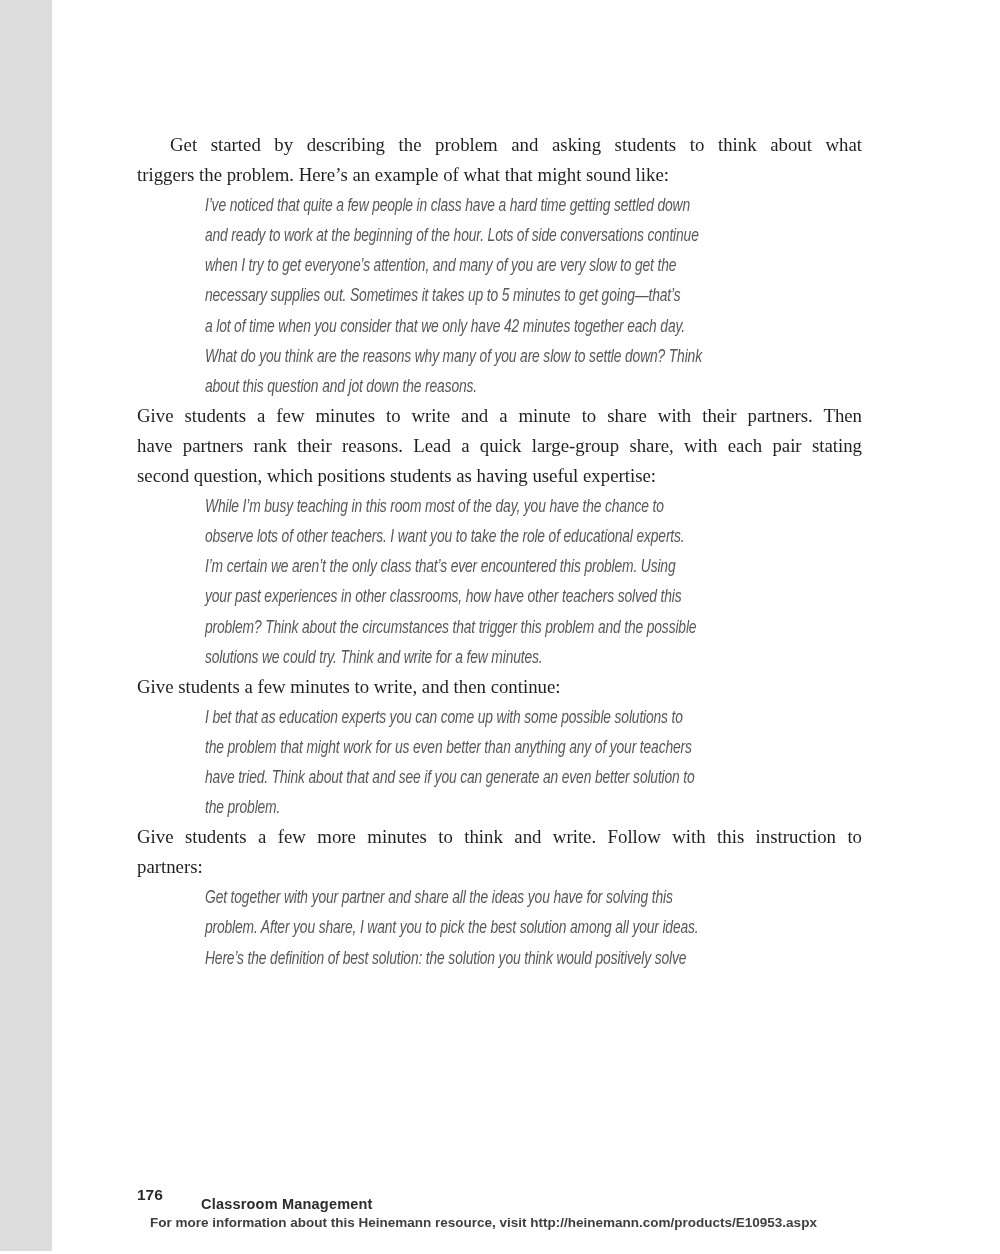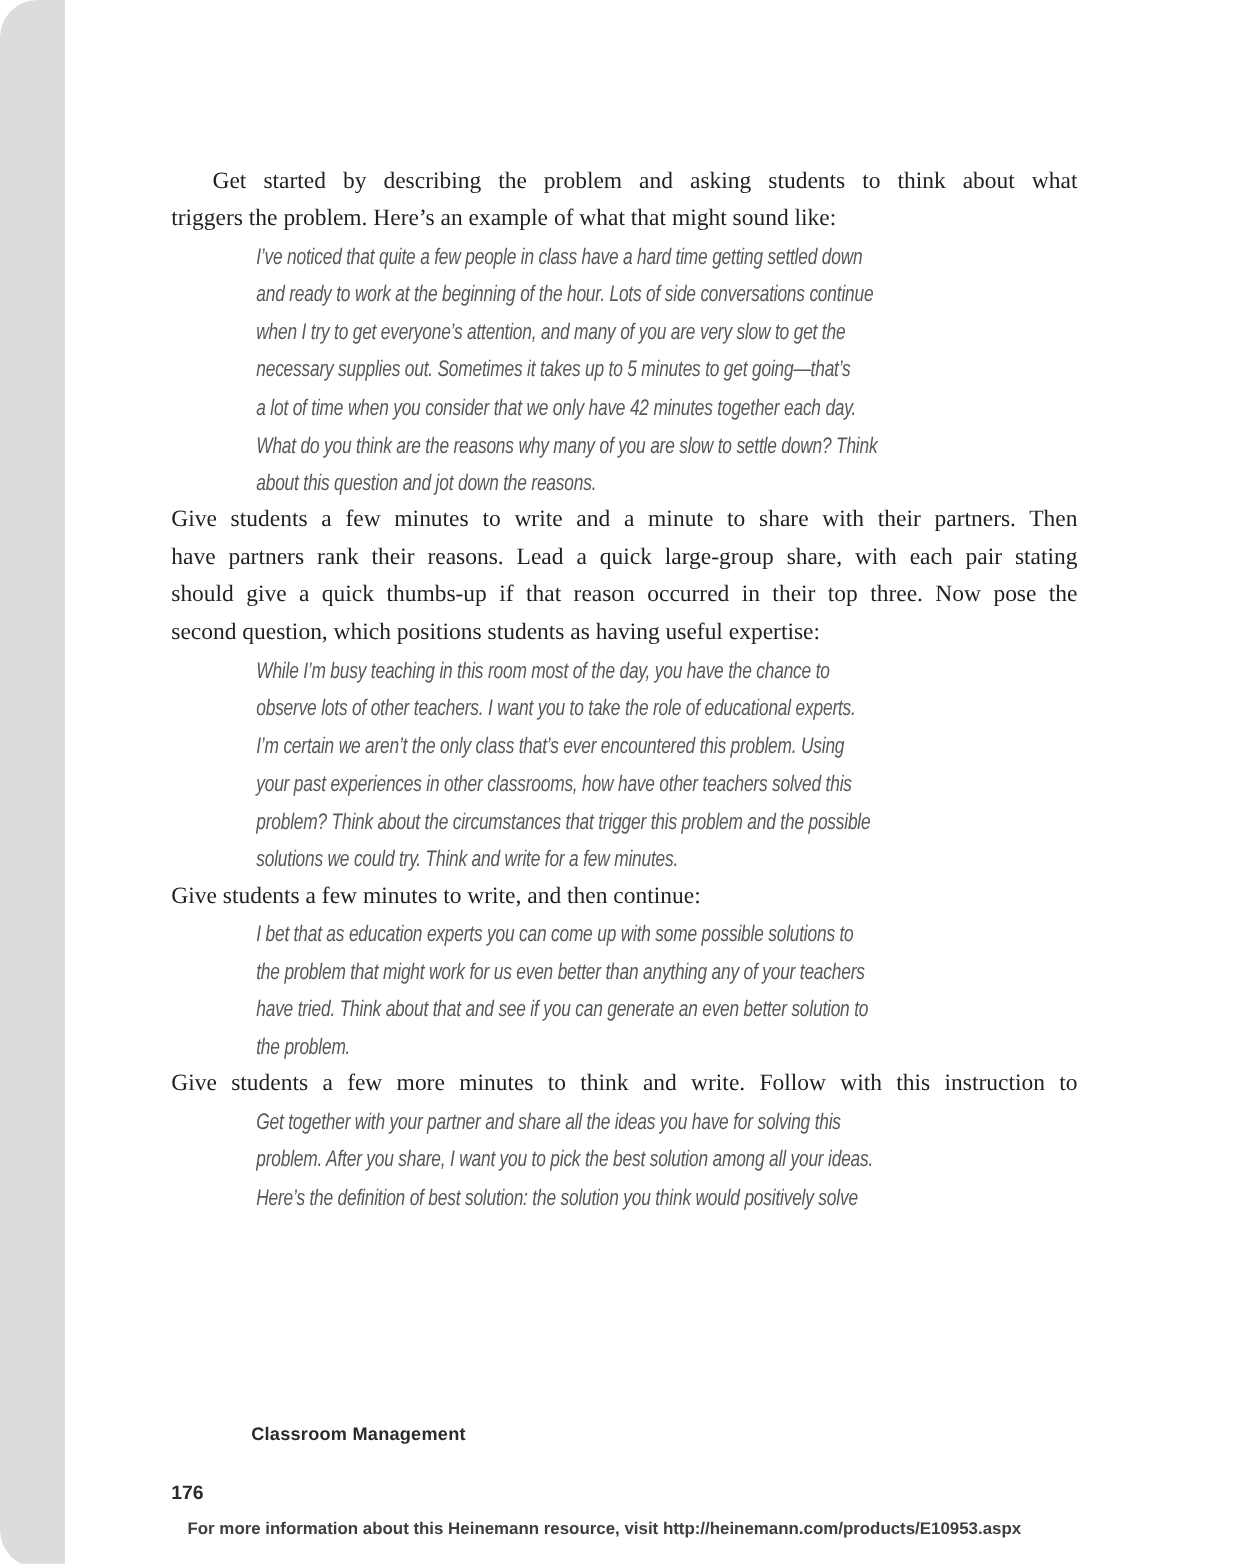--- a/index.html
+++ b/index.html
@@ -3,21 +3,20 @@
 <meta charset="utf-8">
 <style>
   html, body { margin: 0; padding: 0; background: #ffffff; }
   .page {
     position: relative;
     width: 1000px;
     height: 1254px;
     background: #ffffff;
     overflow: hidden;
     font-family: "Liberation Serif", serif;
-    border-radius: 30px;
   }
   .sidebar {
     position: absolute;
     left: 0; top: 0;
     width: 52px;
     height: 1251px;
     background: #dcdcdc;
   }
   .content {
     position: absolute;
@@ -57,21 +56,21 @@
     position: absolute;
     left: 137px; top: 1186px;
     font-family: "Liberation Sans", sans-serif;
     font-weight: 700;
     font-size: 15.5px;
     color: #2b2b2b;
     text-align: right;
   }
   .footer-title {
     position: absolute;
-    left: 201px; top: 1140px;
+    left: 201px; top: 1196px;
     font-family: "Liberation Sans", sans-serif;
     font-weight: 600;
     font-size: 14.5px;
     letter-spacing: 0.2px;
     color: #2b2b2b;
   }
   .footer-info {
     position: absolute;
     left: 150px; top: 1215px;
     font-family: "Liberation Sans", sans-serif;
@@ -96,21 +95,20 @@
         <div class="tline">and ready to work at the beginning of the hour. Lots of side conversations continue</div>
         <div class="tline">when I try to get everyone’s attention, and many of you are very slow to get the</div>
         <div class="tline">necessary supplies out. Sometimes it takes up to 5 minutes to get going—that’s</div>
         <div class="tline">a lot of time when you consider that we only have 42 minutes together each day.</div>
         <div class="tline">What do you think are the reasons why many of you are slow to settle down? Think</div>
         <div class="tline last">about this question and jot down the reasons.</div>
       </div>
     <div class="para">
         <div class="tline">Give students a few minutes to write and a minute to share with their partners. Then</div>
         <div class="tline">have partners rank their reasons. Lead a quick large-group share, with each pair stating</div>
-        <div class="tline">should give a quick thumbs-up if that reason occurred in their top three. Now pose the</div>
         <div class="tline last">second question, which positions students as having useful expertise:</div>
       </div>
     <div class="quote">
         <div class="tline">While I’m busy teaching in this room most of the day, you have the chance to</div>
         <div class="tline">observe lots of other teachers. I want you to take the role of educational experts.</div>
         <div class="tline">I’m certain we aren’t the only class that’s ever encountered this problem. Using</div>
         <div class="tline">your past experiences in other classrooms, how have other teachers solved this</div>
         <div class="tline">problem? Think about the circumstances that trigger this problem and the possible</div>
         <div class="tline last">solutions we could try. Think and write for a few minutes.</div>
       </div>
@@ -118,20 +116,21 @@
         <div class="tline last">Give students a few minutes to write, and then continue:</div>
       </div>
     <div class="quote">
         <div class="tline">I bet that as education experts you can come up with some possible solutions to</div>
         <div class="tline">the problem that might work for us even better than anything any of your teachers</div>
         <div class="tline">have tried. Think about that and see if you can generate an even better solution to</div>
         <div class="tline last">the problem.</div>
       </div>
     <div class="para">
         <div class="tline">Give students a few more minutes to think and write. Follow with this instruction to</div>
+        <div class="tline last">partners:</div>
       </div>
     <div class="quote">
         <div class="tline">Get together with your partner and share all the ideas you have for solving this</div>
         <div class="tline">problem. After you share, I want you to pick the best solution among all your ideas.</div>
         <div class="tline last">Here’s the definition of best solution: the solution you think would positively solve</div>
       </div>
   </div>
 
   <div class="footer-pagenum">176</div>
   <div class="footer-title">Classroom Management</div>

